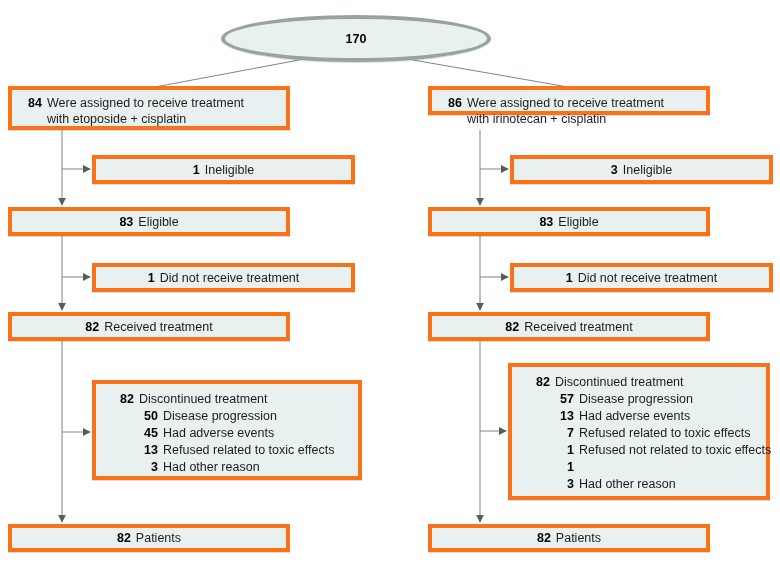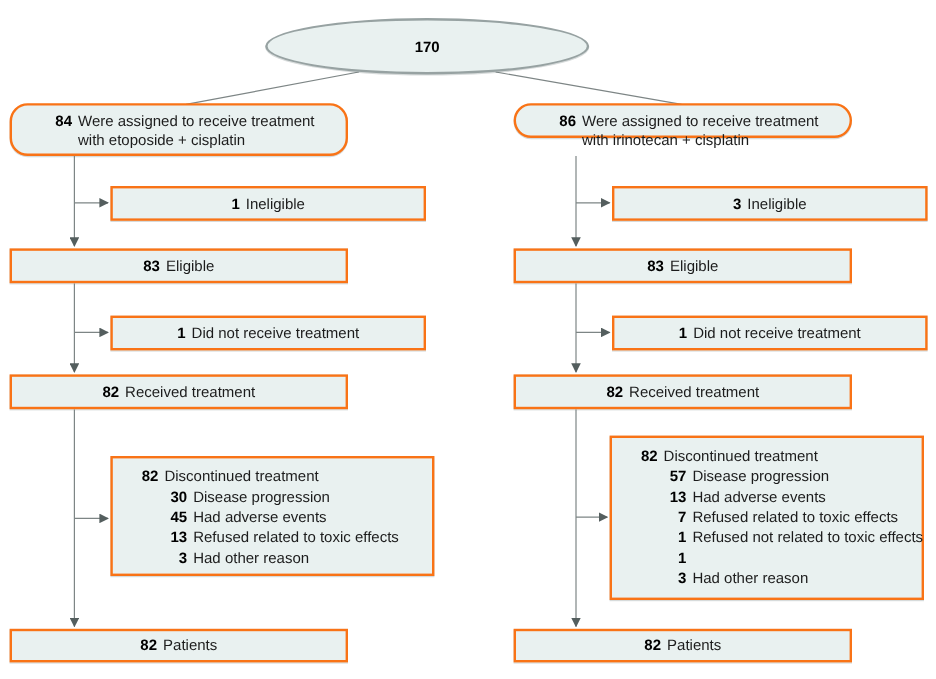--- a/index.html
+++ b/index.html
@@ -2,34 +2,34 @@
 <html><head>
 <meta charset="utf-8">
 <style>
   html,body{margin:0;padding:0;background:#ffffff;}
   body{width:780px;height:566px;font-family:"Liberation Sans",sans-serif;}
   .canvas{position:relative;width:780px;height:566px;background:#ffffff;overflow:hidden;}
   .lines{position:absolute;left:0;top:0;}
   .bx{
     position:absolute;
     background:#e9f1f0;
-    border:2px solid #f97316;
+    border:4px solid #f97316;
     box-sizing:border-box;
     font-size:12.5px;
     color:#1c1c1c;
     box-shadow:0 1px 0 rgba(110,125,125,0.28);
   }
   .num{font-weight:700;color:#000;}
   .single{display:flex;align-items:center;justify-content:center;gap:5px;white-space:nowrap;}
   .pill{
     border-radius:50%;
     display:flex;align-items:center;justify-content:center;gap:5px;
     border-color:#97a2a2;white-space:nowrap;
   }
-  .assign{display:flex;align-items:flex-start;padding:6px 6px 0 26px;border-radius:15px;}
+  .assign{display:flex;align-items:flex-start;padding:6px 6px 0 6px;}
   .assign .num{width:24px;text-align:right;margin-right:5px;flex:none;}
   .assign .txt{line-height:15.5px;}
   .detail{padding-top:7px;}
   .detail .row{display:flex;line-height:17px;white-space:nowrap;}
   .detail .num{text-align:right;margin-right:5px;flex:none;}
   .detail .row.main .num{width:38px;}
   .detail .row.sub .num{width:62px;}
 </style>
 </head>
 <body>
@@ -94,21 +94,21 @@
     <span class="num">82</span>
     <span>Received treatment</span>
   </div>
 
   <div class="bx detail" style="left:92px;top:380px;width:270px;height:100px;">
     <div class="row main">
       <span class="num">82</span>
       <span>Discontinued treatment</span>
     </div>
     <div class="row sub">
-      <span class="num">30</span>
+      <span class="num">50</span>
       <span>Disease progression</span>
     </div>
     <div class="row sub">
       <span class="num">45</span>
       <span>Had adverse events</span>
     </div>
     <div class="row sub">
       <span class="num">13</span>
       <span>Refused related to toxic effects</span>
     </div>

